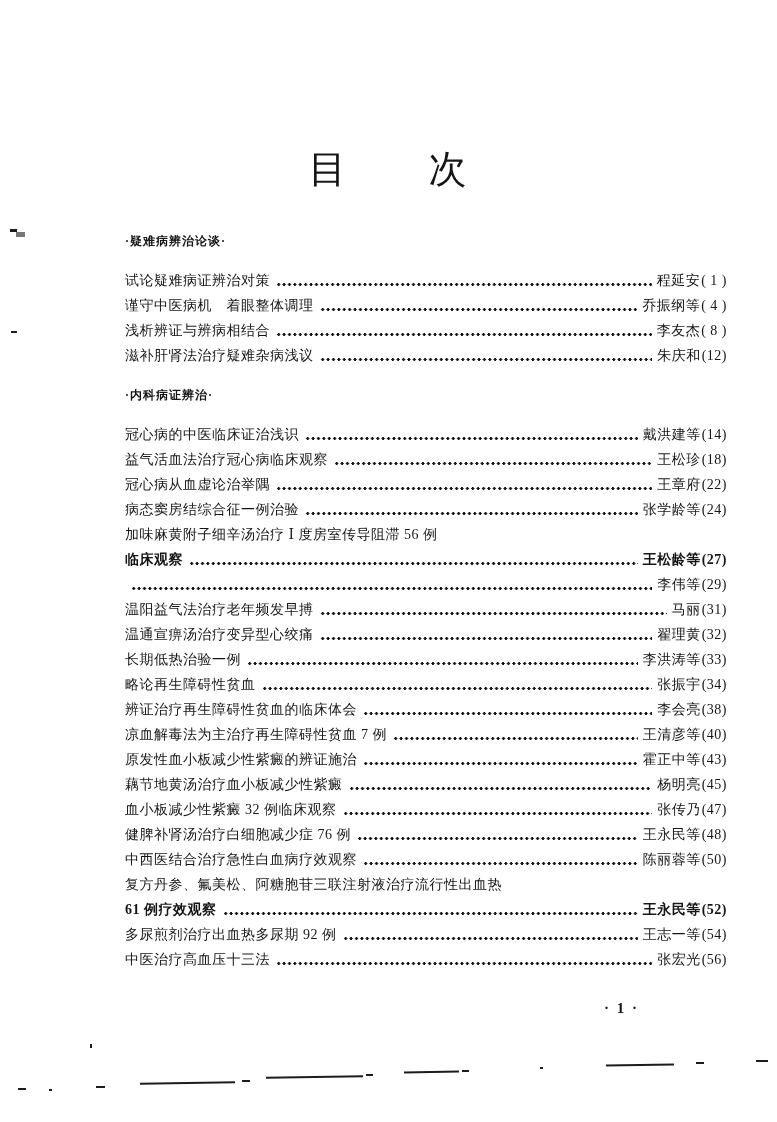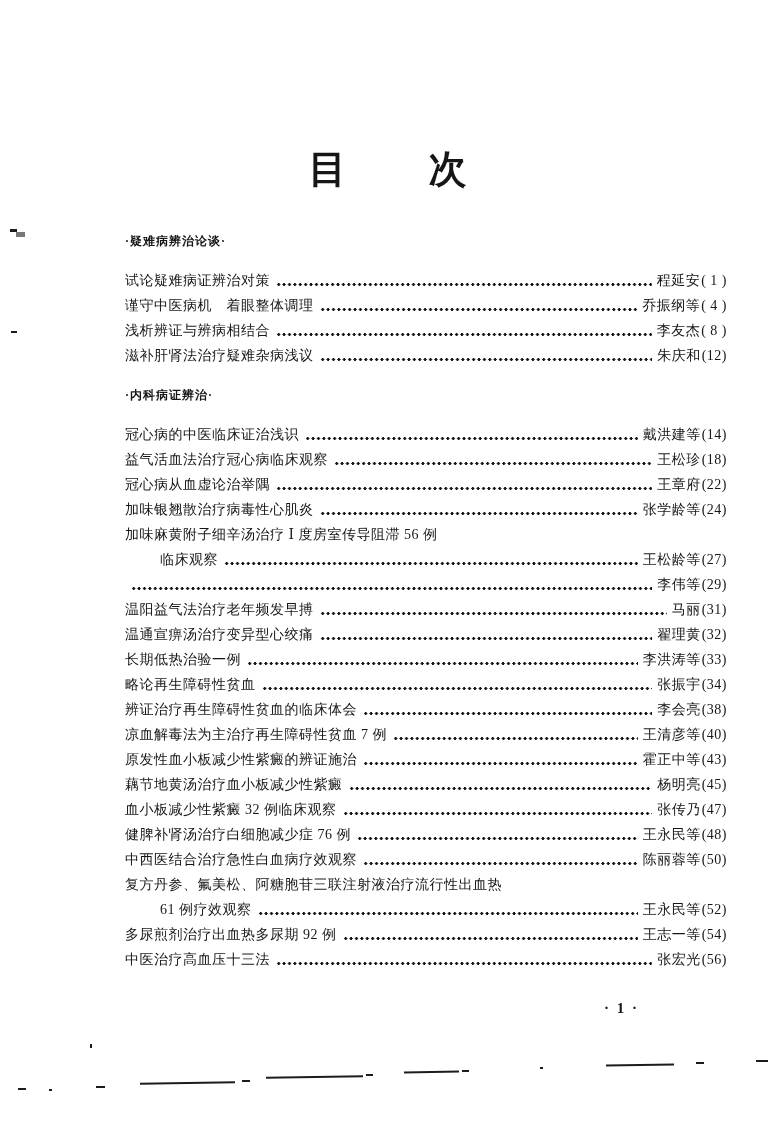--- a/index.html
+++ b/index.html
@@ -10,21 +10,21 @@
     margin:0 auto;
     overflow:hidden;
     font-family:"Liberation Serif","DejaVu Serif",serif;
     color:#161616;
   }
   .page-title{
     position:absolute;
     top:148px;left:0;right:0;
     text-align:center;
     font-size:38px;
-    font-weight:bold;
+    font-weight:normal;
     line-height:42px;
     letter-spacing:2px;
     white-space:pre;
   }
   .toc{
     position:absolute;
     left:125px;right:50px;top:229px;
   }
   .section-heading{
     font-size:12px;
@@ -38,21 +38,21 @@
   }
   .row{
     display:flex;
     align-items:flex-end;
     font-size:14px;
     line-height:25px;
     white-space:nowrap;
     letter-spacing:0.5px;
   }
   .row .entry-title{flex:0 0 auto;}
-  .row.cont{margin-left:35px;}
+  .row.cont{font-weight:bold;}
   .dots{
     flex:1 1 auto;
     min-width:10px;
     height:25px;
     margin:0 5px 0 6px;
     background-image:radial-gradient(circle,#141414 1.3px,transparent 1.6px);
     background-size:5.4px 5.4px;
     background-repeat:repeat-x;
     background-position:0 14px;
   }
@@ -115,21 +115,21 @@
           <span class="entry-title">益气活血法治疗冠心病临床观察</span>
           <span class="dots"></span>
           <span class="ref"><span class="entry-author">王松珍</span><span class="entry-page">(18)</span></span>
         </div>
         <div class="row">
           <span class="entry-title">冠心病从血虚论治举隅</span>
           <span class="dots"></span>
           <span class="ref"><span class="entry-author">王章府</span><span class="entry-page">(22)</span></span>
         </div>
         <div class="row">
-          <span class="entry-title">加味银翘散治疗病毒性心肌炎</span>
+          <span class="entry-title">病态窦房结综合征一例治验</span>
           <span class="dots"></span>
           <span class="ref"><span class="entry-author">张学龄等</span><span class="entry-page">(24)</span></span>
         </div>
         <div class="row">
           <span class="entry-title">加味麻黄附子细辛汤治疗 Ⅰ 度房室传导阻滞 56 例</span>
         </div>
         <div class="row cont">
           <span class="entry-title">临床观察</span>
           <span class="dots"></span>
           <span class="ref"><span class="entry-author">王松龄等</span><span class="entry-page">(27)</span></span>

